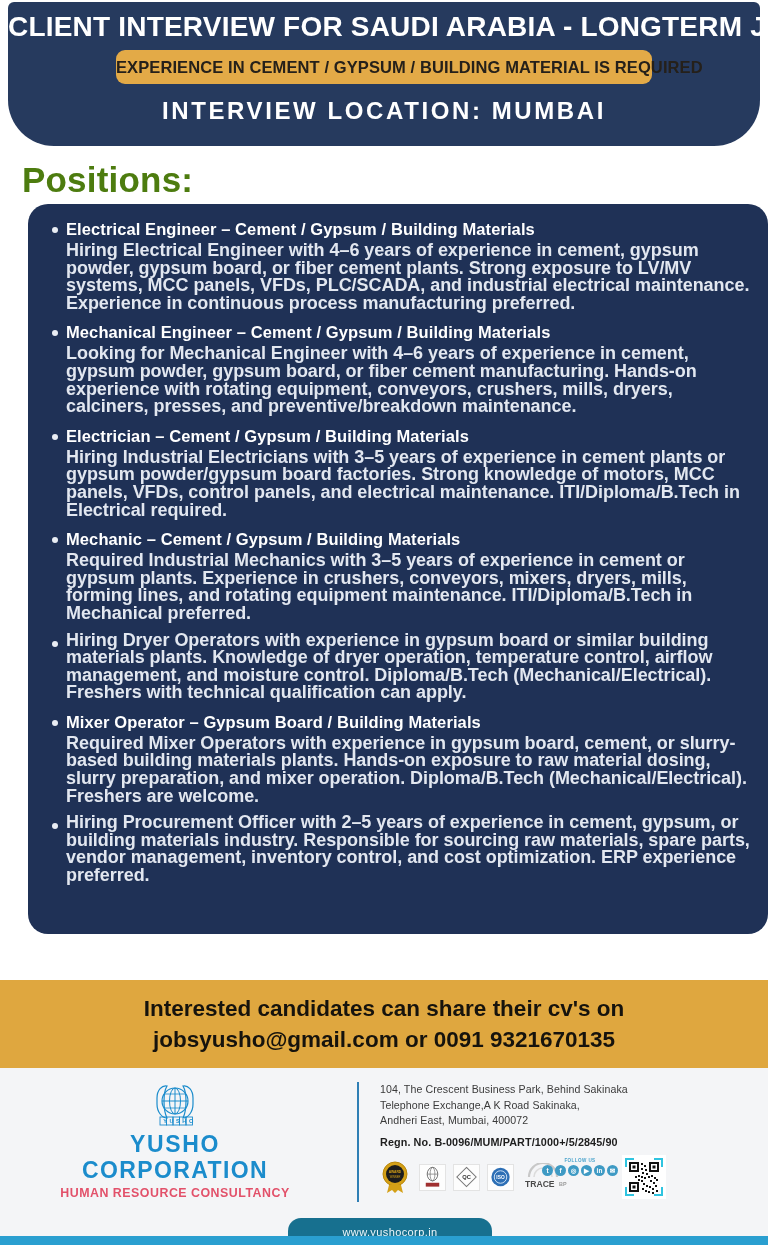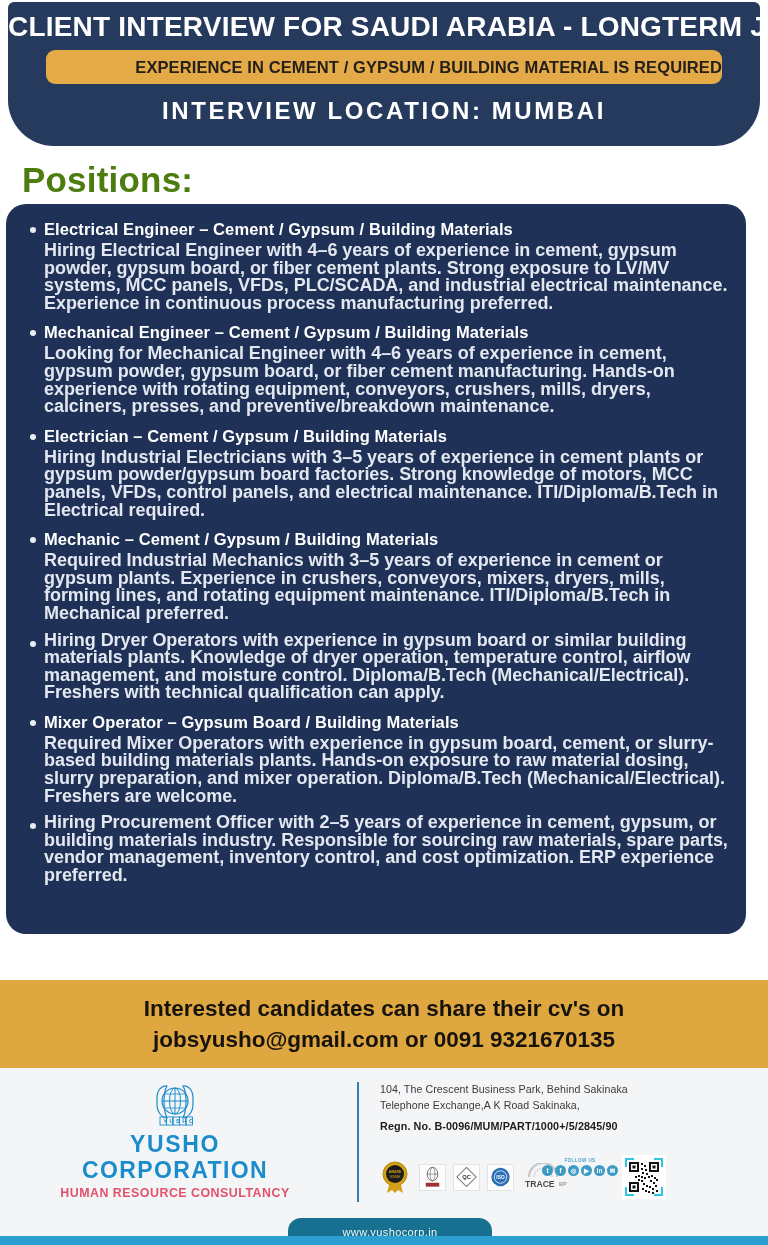--- a/index.html
+++ b/index.html
@@ -17,43 +17,43 @@
     background:#263a5e;
     border-radius:6px 6px 46px 46px;
     padding-top:10px;
   }
   .header-title {
     color:#ffffff; font-size:28px; font-weight:bold;
     letter-spacing:0.2px; text-align:center; line-height:30px;
     white-space:nowrap;
   }
   .gold-pill {
-    margin:8px auto 8px; width:676px; height:34px;
+    margin:8px auto 8px; width:536px; height:34px;
     background:#e3aa47; border-radius:9px;
-    display:flex; align-items:center; justify-content:flex-end;
+    display:flex; align-items:center; justify-content:flex-start;
   }
   .gold-pill-text {
     color:#25201a; font-size:16.5px; font-weight:bold; letter-spacing:0.1px;
     white-space:nowrap;
   }
   .header-loc {
     margin-top:13px; text-align:center;
     color:#ffffff; font-size:24px; font-weight:bold;
     letter-spacing:2.6px; white-space:nowrap;
   }
 
   
   .positions-heading {
     position:absolute; left:22px; top:160px;
     color:#4d7c0f; font-size:35px; font-weight:bold; letter-spacing:0.2px;
   }
 
   
   .panel {
-    position:absolute; left:6px; top:204px; width:740px; height:730px;
+    position:absolute; left:28px; top:204px; width:740px; height:730px;
     background:#1f3156; border-radius:20px;
     padding:14px 16px 8px 16px;
   }
   .job { display:flex; margin-bottom:9px; }
   .bullet {
     flex:0 0 auto; width:22px; padding-top:9px;
   }
   .bullet i {
     display:block; width:6px; height:6px; border-radius:50%;
     background:#e9edf4; margin-left:8px;
@@ -284,20 +284,21 @@
       <div class="brand1">YUSHO</div>
       <div class="brand2">CORPORATION</div>
       <div class="brand3">HUMAN RESOURCE CONSULTANCY</div>
     </div>
 
     <div class="divider"></div>
 
     <div class="footer-right">
       <div class="addr">104, The Crescent Business Park, Behind Sakinaka</div>
       <div class="addr">Telephone Exchange,A K Road Sakinaka,</div>
+      <div class="addr">Andheri East, Mumbai,  400072</div>
       <div class="regn">Regn. No. B-0096/MUM/PART/1000+/5/2845/90</div>
     </div>
 
   </div>
 
   <div class="badges">
     <svg class="badge-gold" viewBox="0 0 34 34">
       <circle cx="17" cy="14" r="12" fill="#d4a017" stroke="#b8860b" stroke-width="1"></circle>
       <circle cx="17" cy="14" r="9" fill="#1c1c1c"></circle>
       <path d="M11 25 L9 33 L14 30 L17 33 L20 30 L25 33 L23 25 Z" fill="#d4a017"></path>

